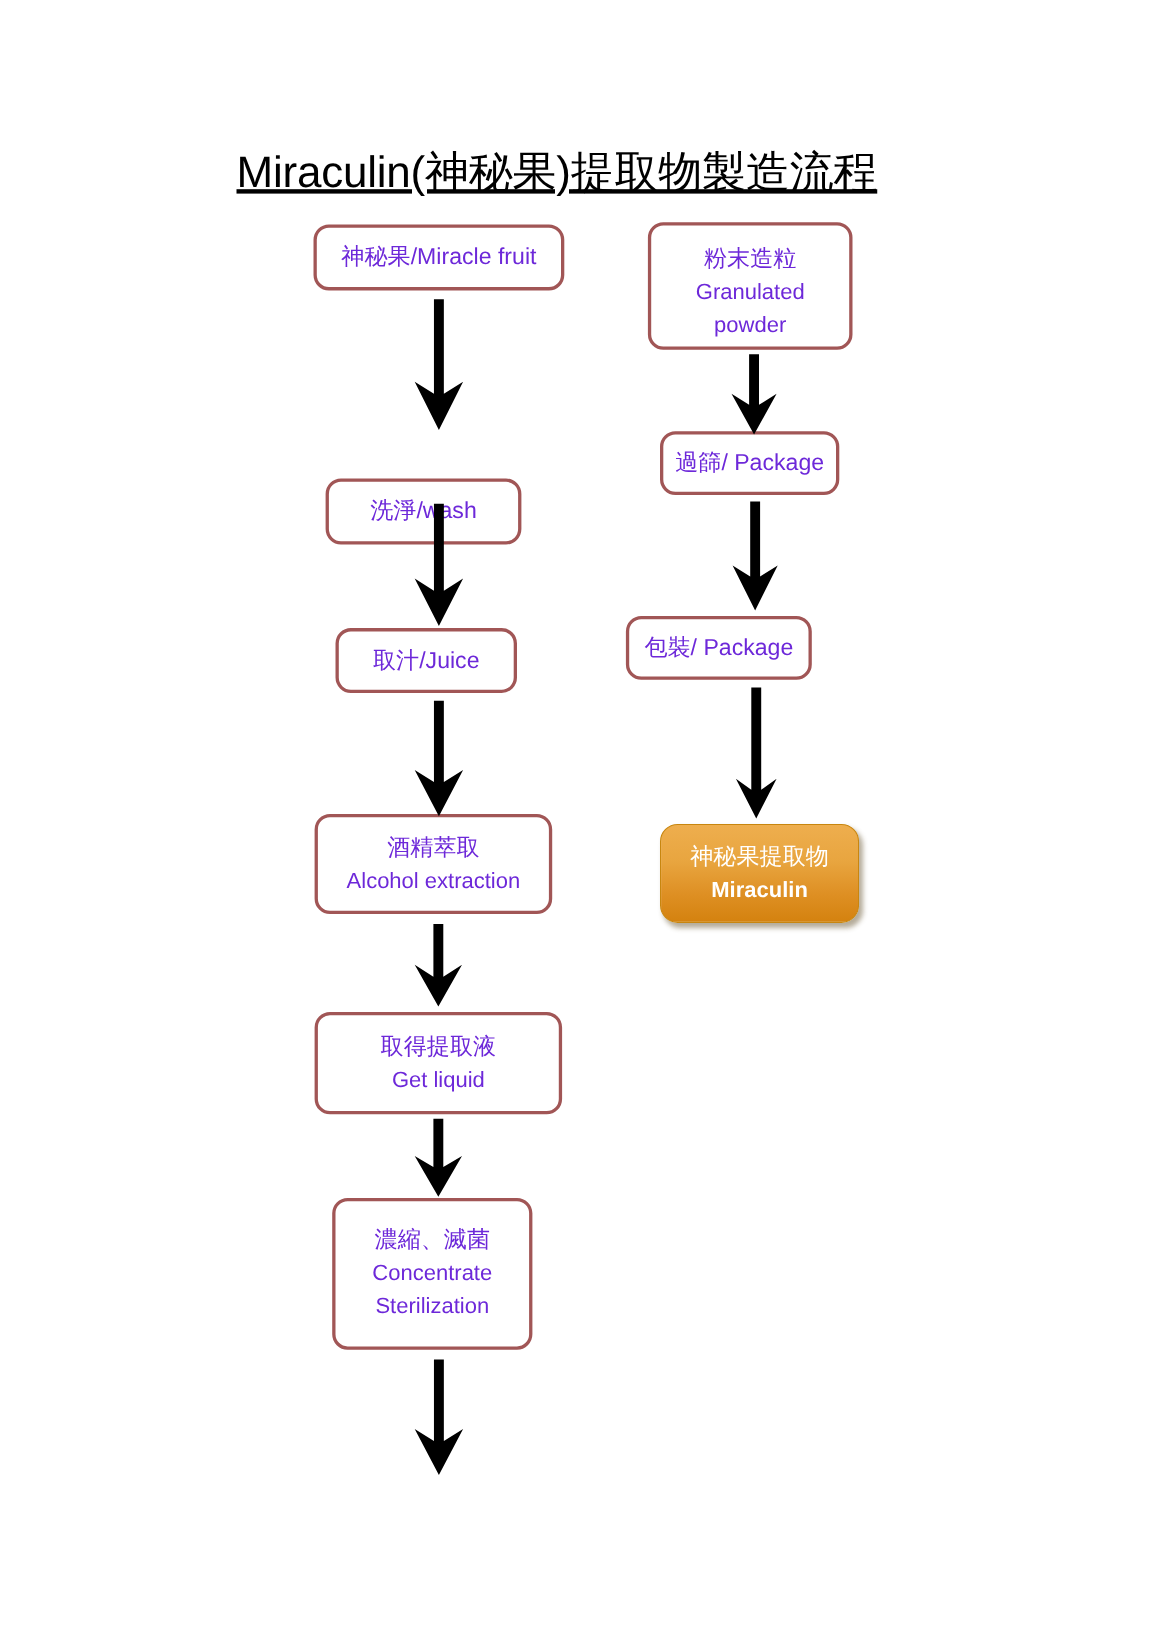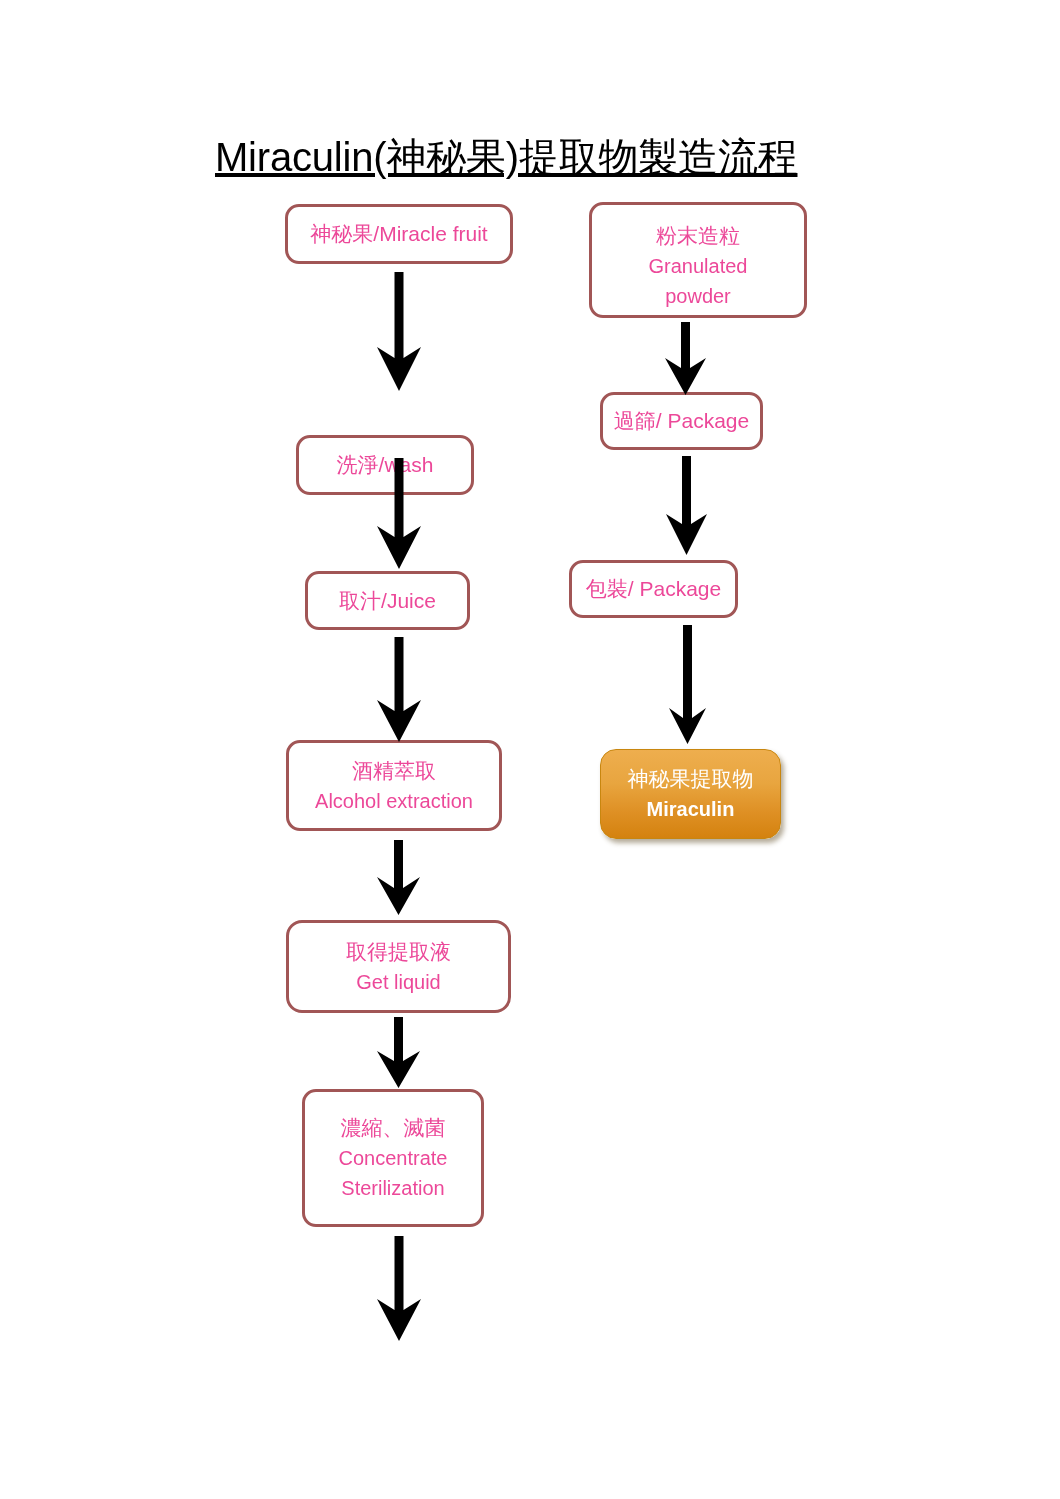--- a/index.html
+++ b/index.html
@@ -38,21 +38,21 @@
     text-decoration: underline;
   }
 
   
   .node {
     position: absolute;
     box-sizing: border-box;
     background: #ffffff;
     border: 3px solid #a15656;
     border-radius: 14px;
-    color: #ec4899;
+    color: #6d28d9;
     display: flex;
     flex-direction: column;
     align-items: center;
     justify-content: center;
     text-align: center;
     overflow: hidden;
   }
   .node .line {
     display: block;
     width: 100%;
@@ -135,32 +135,32 @@
 
   <div class="node single" style="left:305px; top:571px; width:165px; height:59px;">
     <span class="line mix">取汁/Juice</span>
   </div>
 
   <div class="node" style="left:286px; top:740px; width:216px; height:91px;">
     <span class="line cjk">酒精萃取</span>
     <span class="line lat">Alcohol extraction</span>
   </div>
 
-  <div class="node" style="left:286px; top:920px; width:225px; height:93px;border-radius:16px;">
+  <div class="node" style="left:286px; top:920px; width:225px; height:93px;">
     <span class="line cjk">取得提取液</span>
     <span class="line lat">Get liquid</span>
   </div>
 
   <div class="node" style="left:302px; top:1089px; width:182px; height:138px;">
     <span class="line cjk">濃縮、滅菌</span>
     <span class="line lat">Concentrate</span>
     <span class="line lat">Sterilization</span>
   </div>
 
-  <div class="node clip" style="left:589px; top:202px; width:218px; height:116px;">
+  <div class="node clip" style="left:589px; top:202px; width:186px; height:116px;">
     <span class="line cjk">粉末造粒</span>
     <span class="line lat">Granulated</span>
     <span class="line lat">powder</span>
   </div>
 
   <div class="node single" style="left:600px; top:392px; width:163px; height:58px;">
     <span class="line mix">過篩/ Package</span>
   </div>
 
   <div class="node single" style="left:569px; top:560px; width:169px; height:58px;">

